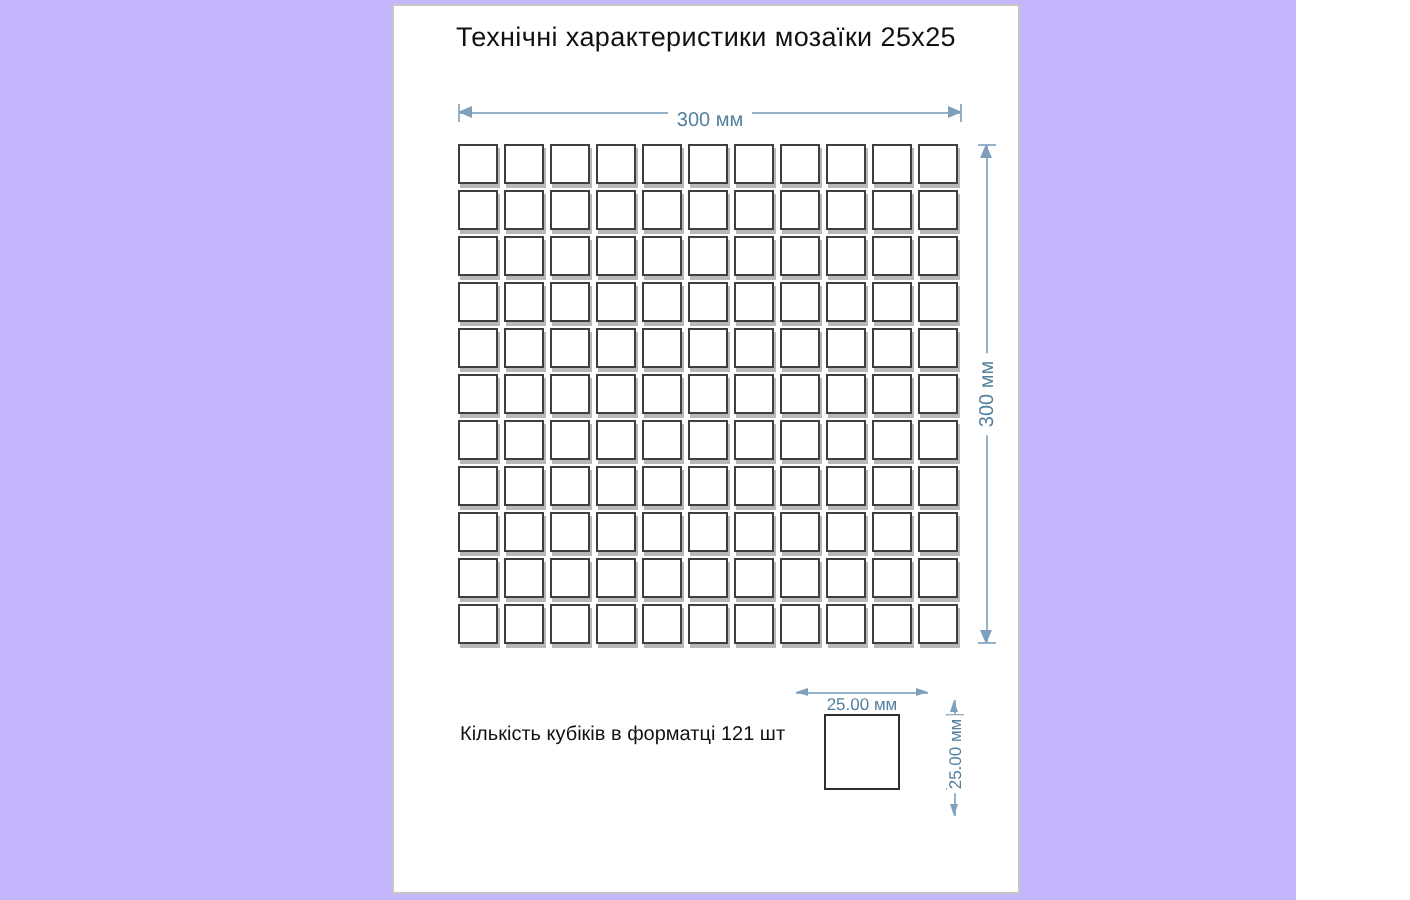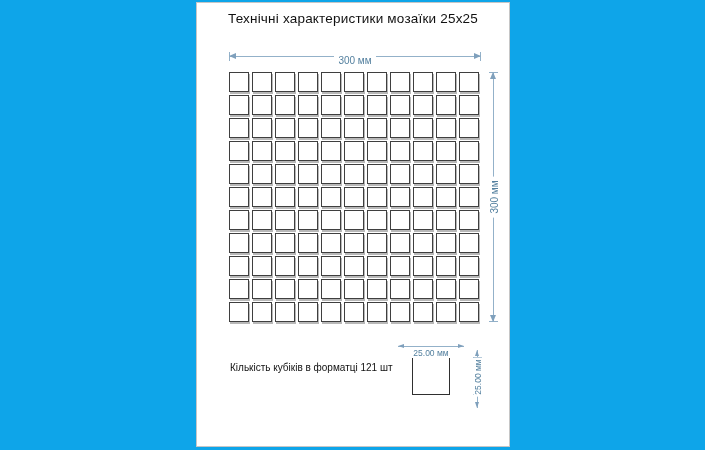--- a/index.html
+++ b/index.html
@@ -6,21 +6,21 @@
     --dim-line:#93b1c9;
     --dim-arrow:#7fa0bc;
     --dim-text:#54809f;
     --tile-border:#3f3f3f;
     --frame-border:#c6c6c6;
     --text:#1a1a1a;
   }
   *{margin:0;padding:0;box-sizing:border-box;}
   html,body{background:#fff;}
   body{font-family:"Liberation Sans", sans-serif;color:var(--text);}
-  .canvas{position:relative;width:705px;height:450px;background:#0ea5e9;overflow:hidden;}
+  .canvas{position:relative;width:648px;height:450px;background:#c4b5fd;overflow:hidden;}
 
   .frame{position:absolute;left:196px;top:2px;width:314px;height:445px;
          border:1px solid var(--frame-border);background:#fff;}
 
   .title{position:absolute;left:196px;top:11px;width:314px;text-align:center;
          font-size:13.5px;letter-spacing:.2px;color:#111;}
 
   
   .dline{position:absolute;background:var(--dim-line);}
   .tick{position:absolute;background:var(--dim-line);}

